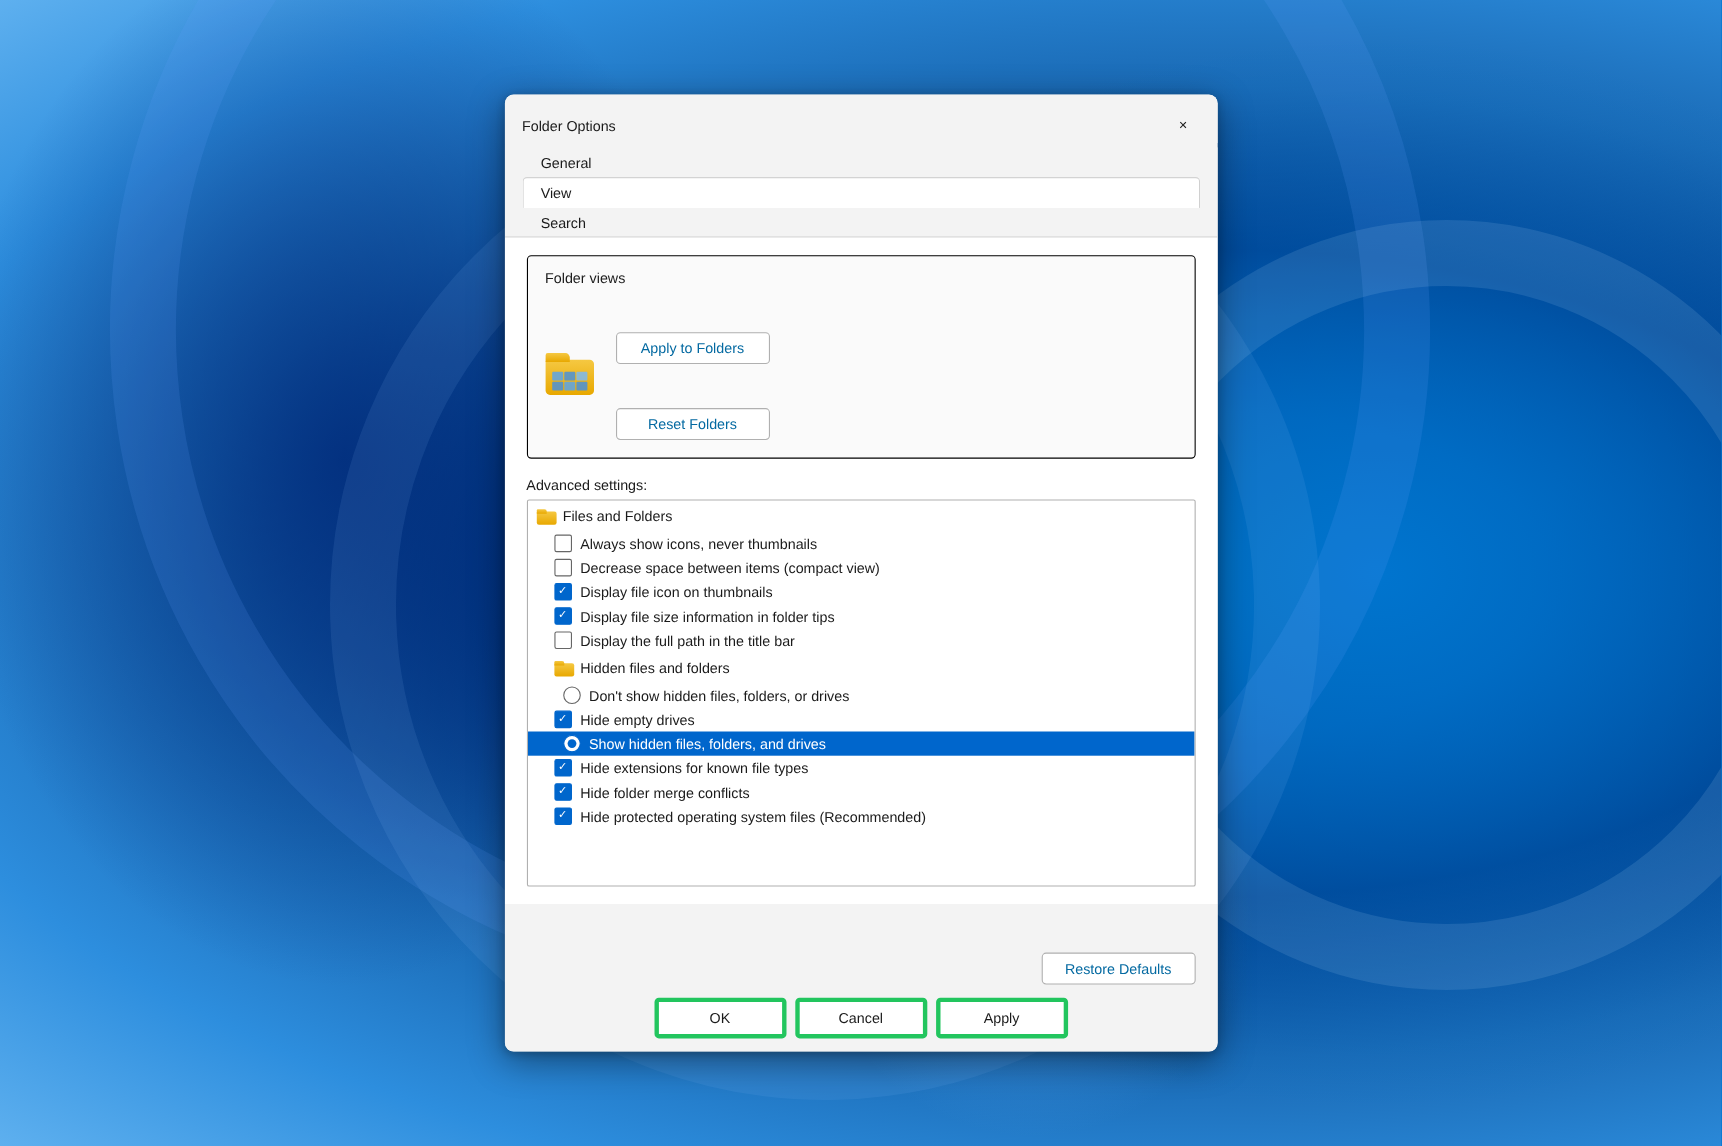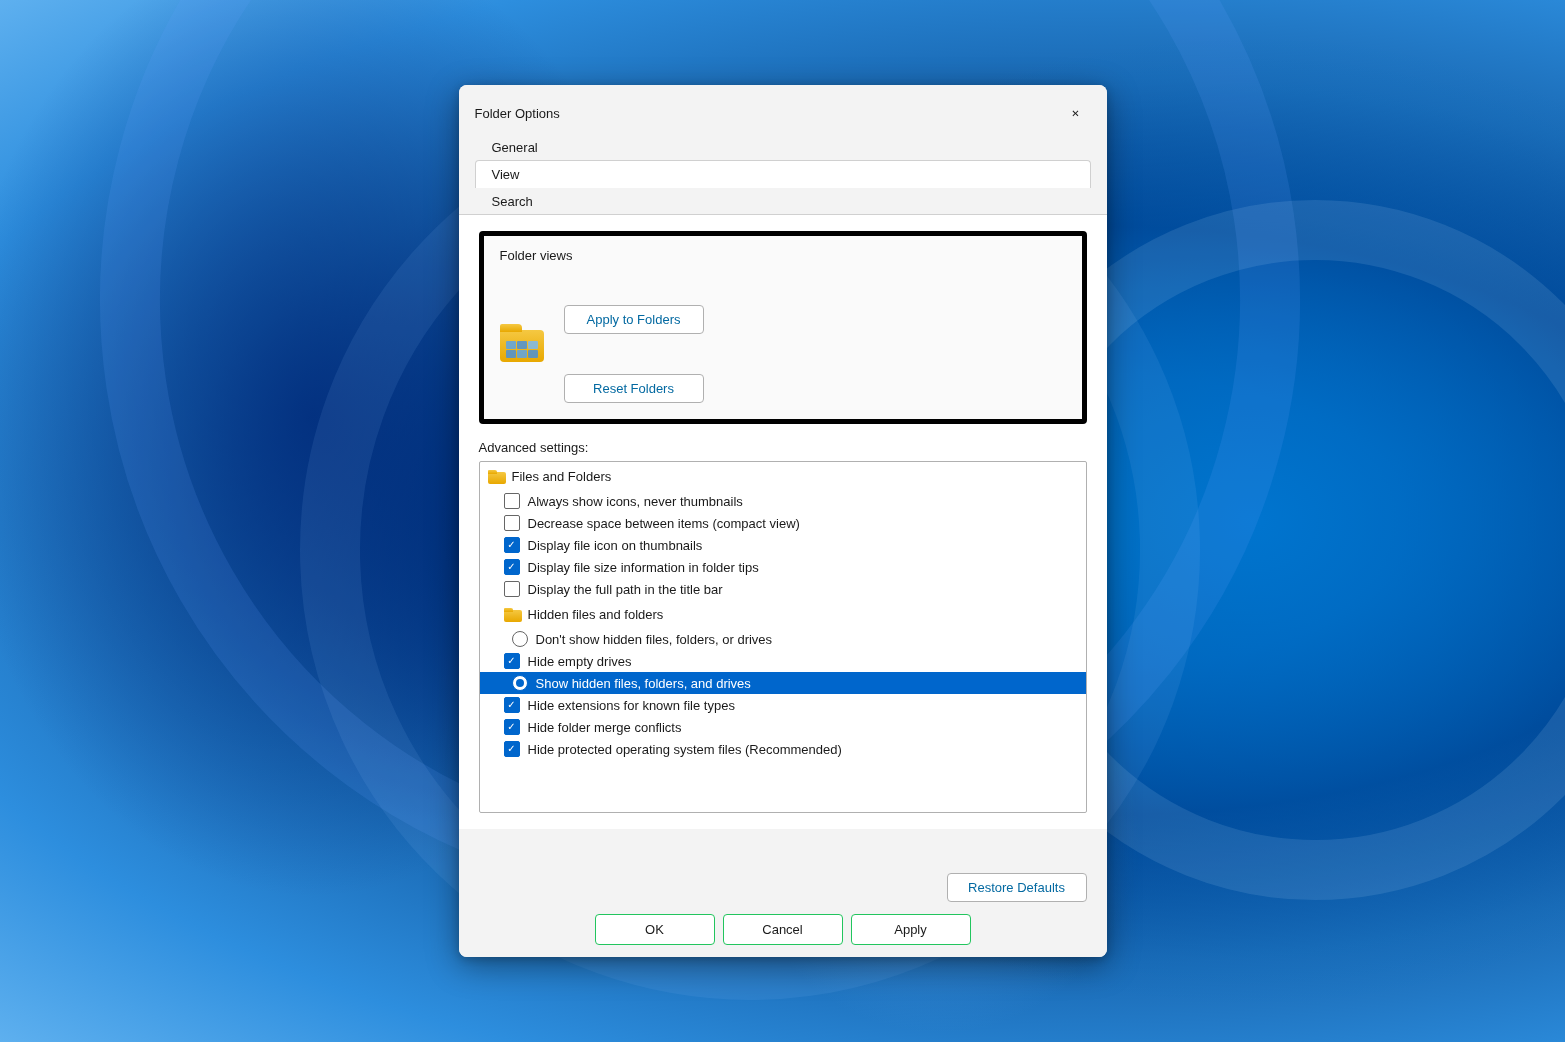--- a/index.html
+++ b/index.html
@@ -131,21 +131,21 @@
     }
 
     
     .content {
       background: #ffffff;
       padding: 16px 20px;
     }
 
     
     .folder-views-section {
-      border: 5px solid #000000;
+      border: 1px solid #000000;
       border-radius: 4px;
       padding: 12px 16px 16px;
       margin-bottom: 16px;
       background: #fafafa;
     }
 
     .section-title {
       font-size: 13px;
       color: #1a1a1a;
       margin-bottom: 10px;
@@ -381,21 +381,21 @@
 
     .action-buttons {
       display: flex;
       justify-content: center;
       gap: 8px;
     }
 
     .btn-action {
       padding: 7px 0;
       width: 120px;
-      border: 1px solid #22c55e;
+      border: 4px solid #22c55e;
       border-radius: 4px;
       background: #ffffff;
       cursor: pointer;
       font-size: 13px;
       color: #1a1a1a;
       text-align: center;
     }
   </style>
 </head>
 <body>

